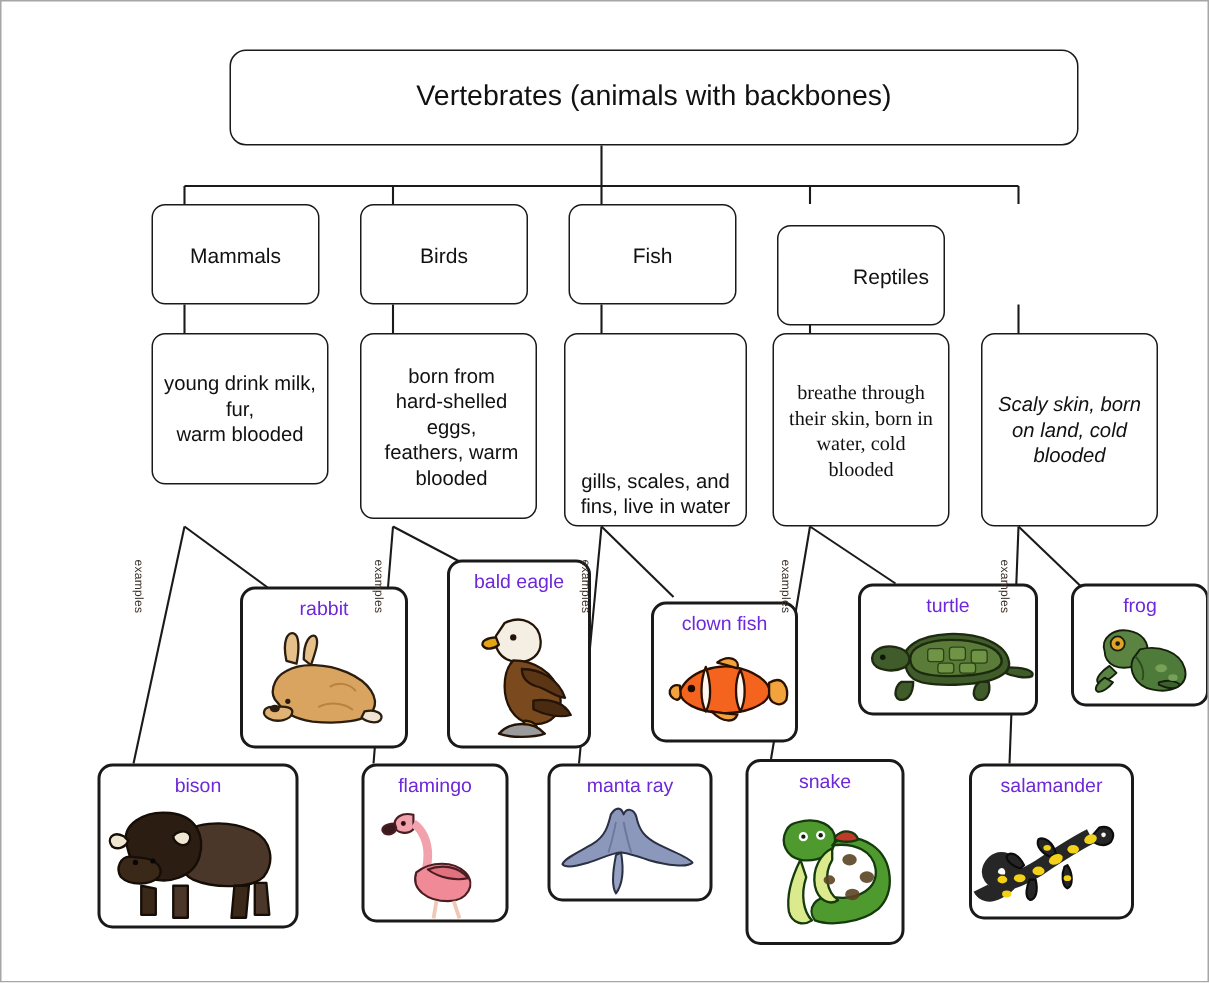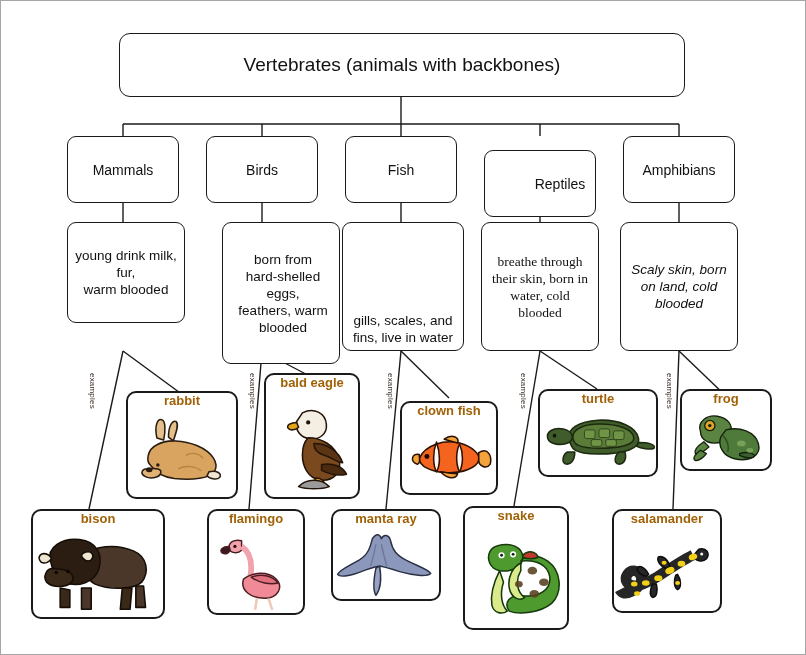--- a/index.html
+++ b/index.html
@@ -3,28 +3,28 @@
 <meta charset="utf-8">
 <style>
   html,body{margin:0;padding:0;background:#fff;}
   body{font-family:"Liberation Sans",sans-serif;}
   #canvas{position:relative;width:806px;height:655px;background:#ffffff;
     border:1px solid #a6a6a6;box-sizing:border-box;overflow:hidden;}
   #lines{position:absolute;left:0;top:0;width:806px;height:655px;}
   .box{position:absolute;box-sizing:border-box;background:#fff;
     border:1.6px solid #1a1a1a;border-radius:9px;display:flex;
     align-items:center;justify-content:center;text-align:center;
-    color:#111;z-index:3;}
+    color:#111;z-index:3;margin-left:34px;}
   .title-box{font-size:19px;border-radius:11px;}
   .cat-box{font-size:14px;}
   .desc-box{font-size:13.5px;line-height:17px;padding:4px 7px;}
   .ex-box{flex-direction:column;align-items:stretch;justify-content:flex-start;
     border-width:2.2px;border-radius:10px;padding:0;overflow:visible;}
-  .ex-label{font-size:13px;color:#a16207;text-align:center;
-    line-height:15px;font-weight:bold;}
+  .ex-label{font-size:13px;color:#6d28d9;padding-top:5px;text-align:center;
+    line-height:15px;}
   .ex-art{flex:1;position:relative;overflow:visible;}
   .ex-art svg{position:absolute;left:0;top:0;width:100%;height:100%;
     overflow:visible;}
   .exlabel-rot{position:absolute;z-index:4;font-size:8px;color:#3a2f28;
     letter-spacing:.2px;transform-origin:left top;white-space:nowrap;}
 </style>
 </head>
 <body>
 
 <div id="canvas">
@@ -73,30 +73,27 @@
   </div>
   <div class="box cat-box" style="left:205px;top:135px;width:112px;height:67px;">
     <span>Birds</span>
   </div>
   <div class="box cat-box" style="left:344px;top:135px;width:112px;height:67px;">
     <span>Fish</span>
   </div>
   <div class="box cat-box" style="left:483px;top:149px;width:112px;height:67px;padding-left:40px;">
     <span>Reptiles</span>
   </div>
-  <div class="box cat-box" style="left:622px;top:135px;width:112px;height:67px;">
-    <span>Amphibians</span>
-  </div>
 
   <div class="box desc-box" style="left:66px;top:221px;width:118px;height:101px;white-space:pre-line;">
     <span>young drink milk,
 fur,
 warm blooded</span>
   </div>
-  <div class="box desc-box" style="left:221px;top:221px;width:118px;height:142px;white-space:pre-line;padding-left:11px;">
+  <div class="box desc-box" style="left:205px;top:221px;width:118px;height:124px;white-space:pre-line;padding-left:11px;">
     <span>born from
 hard-shelled eggs,
 feathers, warm
 blooded</span>
   </div>
   <div class="box desc-box" style="left:341px;top:221px;width:122px;height:129px;white-space:pre-line;align-items:flex-end;">
     <span>gills, scales, and
 fins, live in water</span>
   </div>
   <div class="box desc-box" style="left:480px;top:221px;width:118px;height:129px;white-space:pre-line;font-family:Liberation Serif, serif;">

